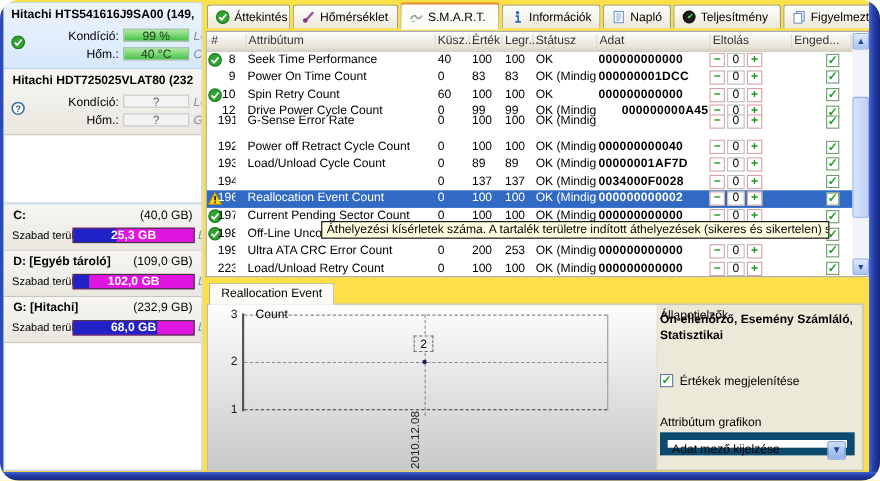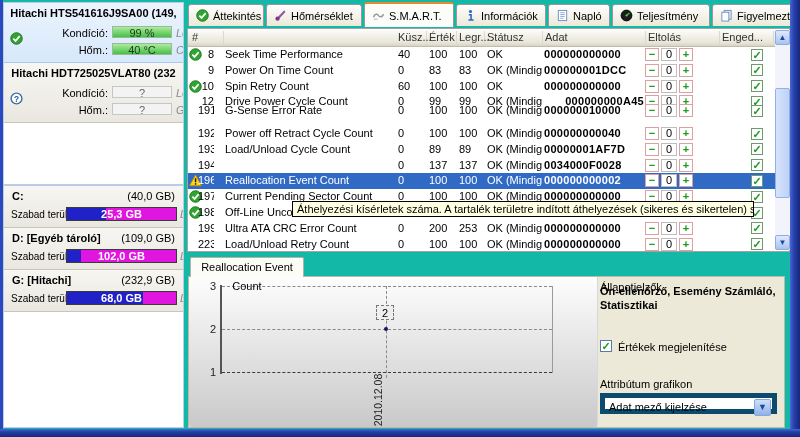--- a/index.html
+++ b/index.html
@@ -1,19 +1,19 @@
 <!DOCTYPE html>
 <html><head>
 <meta charset="utf-8">
 <style>
   * { box-sizing: border-box; margin: 0; padding: 0; }
   html,body { width:800px; height:437px; overflow:hidden; }
   body { font-family: "Liberation Sans", sans-serif; font-size: 11px; color:#000; }
   .abs { position:absolute; }
-  #win { position:relative; width:800px; height:437px; background:#14b8a6; overflow:hidden; }
+  #win { position:relative; width:800px; height:437px; background:#fde047; overflow:hidden;border-radius:17px; }
 
   
   #border-left  { left:0; top:0; width:3px; height:437px; background:#2a49bd; }
   #border-right { left:790px; top:0; width:10px; height:437px; background:linear-gradient(90deg,#4a66d4,#2440a8 40%,#16277e); }
   #border-bottom{ left:0; top:429px; width:800px; height:8px; background:linear-gradient(#4a66d4,#2440a8 35%,#16277e); }
 
   
   #sb-drives { left:3px; top:2px; width:181px; height:183px; background:#fff; border:1px solid #b9cde4; }
   #sb-parts  { left:3px; top:185px; width:181px; height:243px; background:#fff; border:1px solid #b9cde4; }
   .dpanel { position:absolute; left:0; width:179px; overflow:hidden; }
@@ -71,21 +71,21 @@
   #pt-dot { left:384px; top:325px; width:4px; height:4px; background:#17175e; border-radius:50%; }
   #pt-label { left:376px; top:302px; width:18px; height:15px; border:1px dashed #777; background:#efefef; text-align:center; line-height:14px; }
   #x-date { left:350px; top:394px; width:56px; height:12px; transform:rotate(-90deg); transform-origin:center; font-size:10.5px; color:#222; text-align:center; white-space:nowrap; }
 
   
   #opt-flags-label { left:600px; top:281px; }
   #opt-flags-value { left:600px; top:284px; width:180px; font-weight:bold; white-space:pre-line; line-height:14px; }
   #opt-show { left:600px; top:340px; width:12px; height:12px; background:#fff; border:1px solid #5a7aa8; color:#1fa01f; font-weight:bold; font-size:11px; line-height:10px; text-align:center; }
   #opt-show-label { left:618px; top:341px; }
   #opt-attr-label { left:600px; top:378px; }
-  #dropdown { left:600px; top:393px; width:177px; height:21px; background:#fff; border:5px solid #0c4a6e; }
+  #dropdown { left:600px; top:393px; width:177px; height:21px; background:#fff; border:7px solid #0c4a6e; }
   #dropdown .val { position:absolute; left:4px; top:3px; }
   #dropdown .btn { position:absolute; right:1px; top:1px; width:17px; height:17px; background:linear-gradient(#cfdef8,#8fb2ea); border:1px solid #86a7dc; border-radius:2px; color:#1c469e; text-align:center; line-height:15px; font-size:9px; }
 </style>
 </head>
 <body>
 
 <div id="win">
 
   <div class="abs" id="sb-drives">
       <div class="dpanel sel" style="top: 0px; height: 60px;">
@@ -200,20 +200,21 @@
             <rect x="4.5" y="1.5" width="7.5" height="9.5" fill="#e8eef8" stroke="#6a8ec8"></rect>
             <rect x="2" y="3.5" width="7.5" height="9.5" fill="#fff" stroke="#6a8ec8"></rect>
           </svg></span>
         <span class="lbl">Figyelmeztetések</span>
       </div>
     </div>
 
   <div class="abs" id="grid">
     <div id="ghead">
         <div class="hcell" style="left: 4px; width: 32px;">#</div>
+        <div class="hcell" style="left: 38px; width: 170px;">Attribútum</div>
         <div class="hcell" style="left: 210px; width: 29px;">Küsz...</div>
         <div class="hcell" style="left: 241px; width: 28px;">Érték</div>
         <div class="hcell" style="left: 271px; width: 26px;">Legr...</div>
         <div class="hcell" style="left: 299px; width: 56px;">Státusz</div>
         <div class="hcell" style="left: 357px; width: 101px;">Adat</div>
         <div class="hcell" style="left: 460px; width: 72px;">Eltolás</div>
         <div class="hcell" style="left: 534px; width: 52px;">Enged...</div>
       </div>
     <div id="gbody">
         <div class="tr" style="top: 18px;">
@@ -276,21 +277,20 @@
           <div class="spin-btn" style="left: 491px;">+</div>
           <div class="cb" style="left: 563px;">✓</div>
         </div>
         <div class="tr" style="top: 74px;">
           <div class="td" style="left: 10px; width: 16px; text-align: right;">191</div>
           <div class="td" style="left: 37px; width: 171px; text-align: left;">G-Sense Error Rate</div>
           <div class="td" style="left: 210px; width: 30px; text-align: left;">0</div>
           <div class="td" style="left: 241px; width: 29px; text-align: left;">100</div>
           <div class="td" style="left: 271px; width: 27px; text-align: left;">100</div>
           <div class="td" style="left: 299px; width: 56px; text-align: left;">OK (Mindig ...</div>
-          <div class="td bold" style="left: 356px; width: 100px; text-align: left;">000000010000</div>
           <div class="spin-btn" style="left: 457px;">−</div>
           <div class="spin-val" style="left: 473px;">0</div>
           <div class="spin-btn" style="left: 491px;">+</div>
           <div class="cb" style="left: 563px;">✓</div>
         </div>
         <div class="tr" style="top: 97px;">
           <div class="td" style="left: 10px; width: 16px; text-align: right;">192</div>
           <div class="td" style="left: 37px; width: 171px; text-align: left;">Power off Retract Cycle Count</div>
           <div class="td" style="left: 210px; width: 30px; text-align: left;">0</div>
           <div class="td" style="left: 241px; width: 29px; text-align: left;">100</div>

